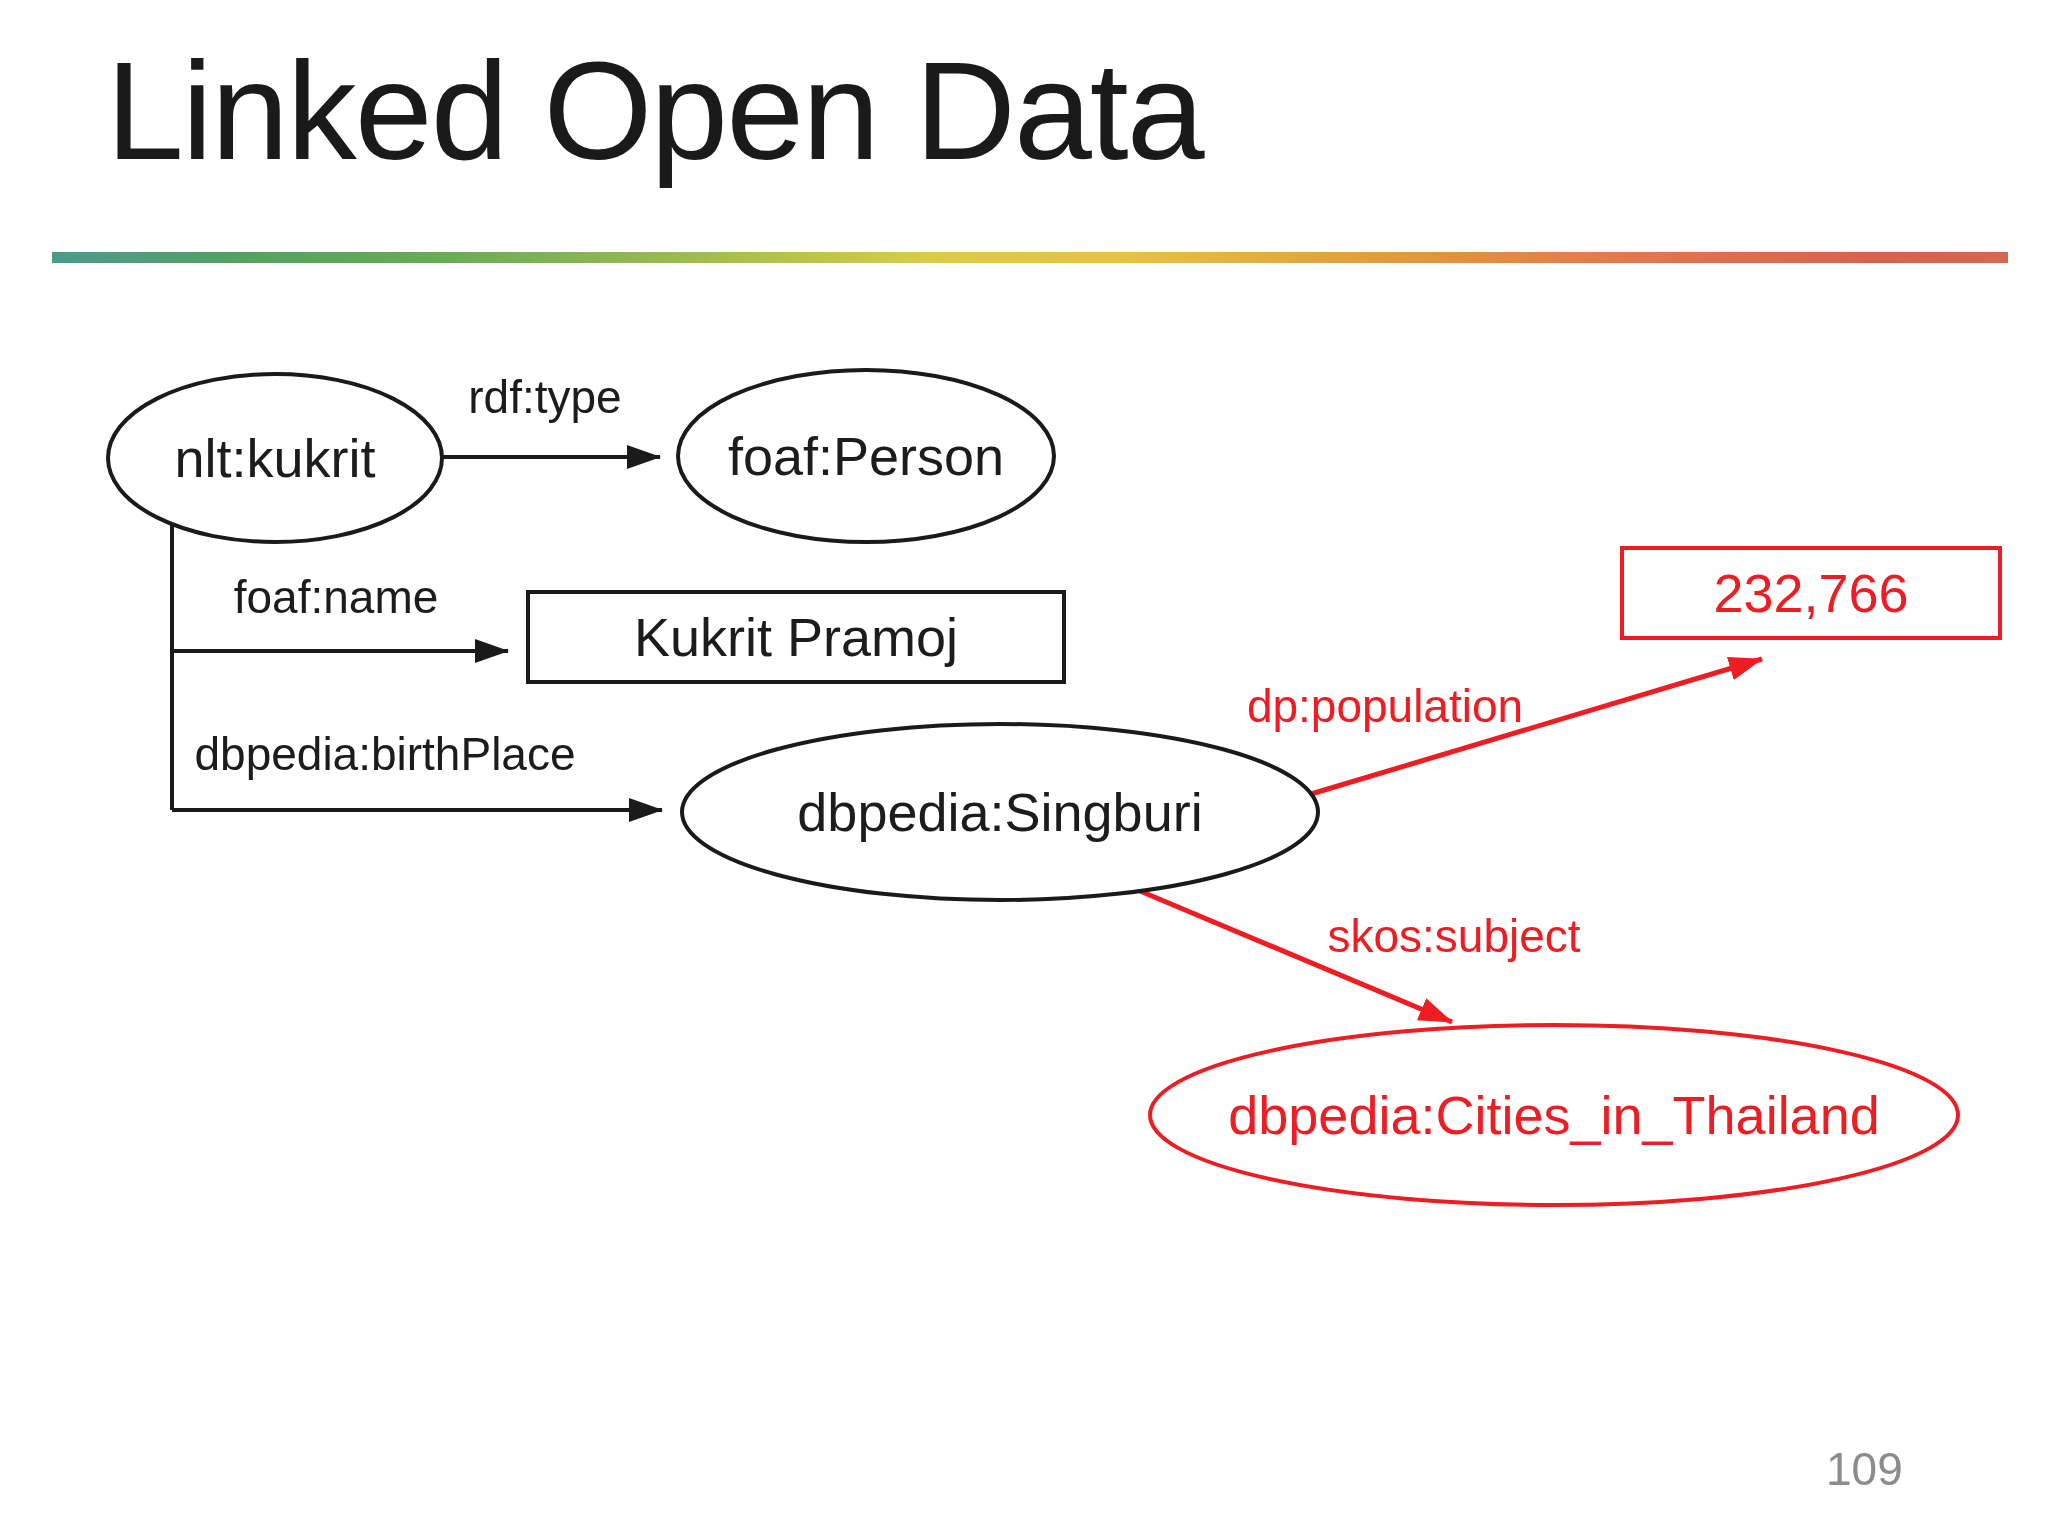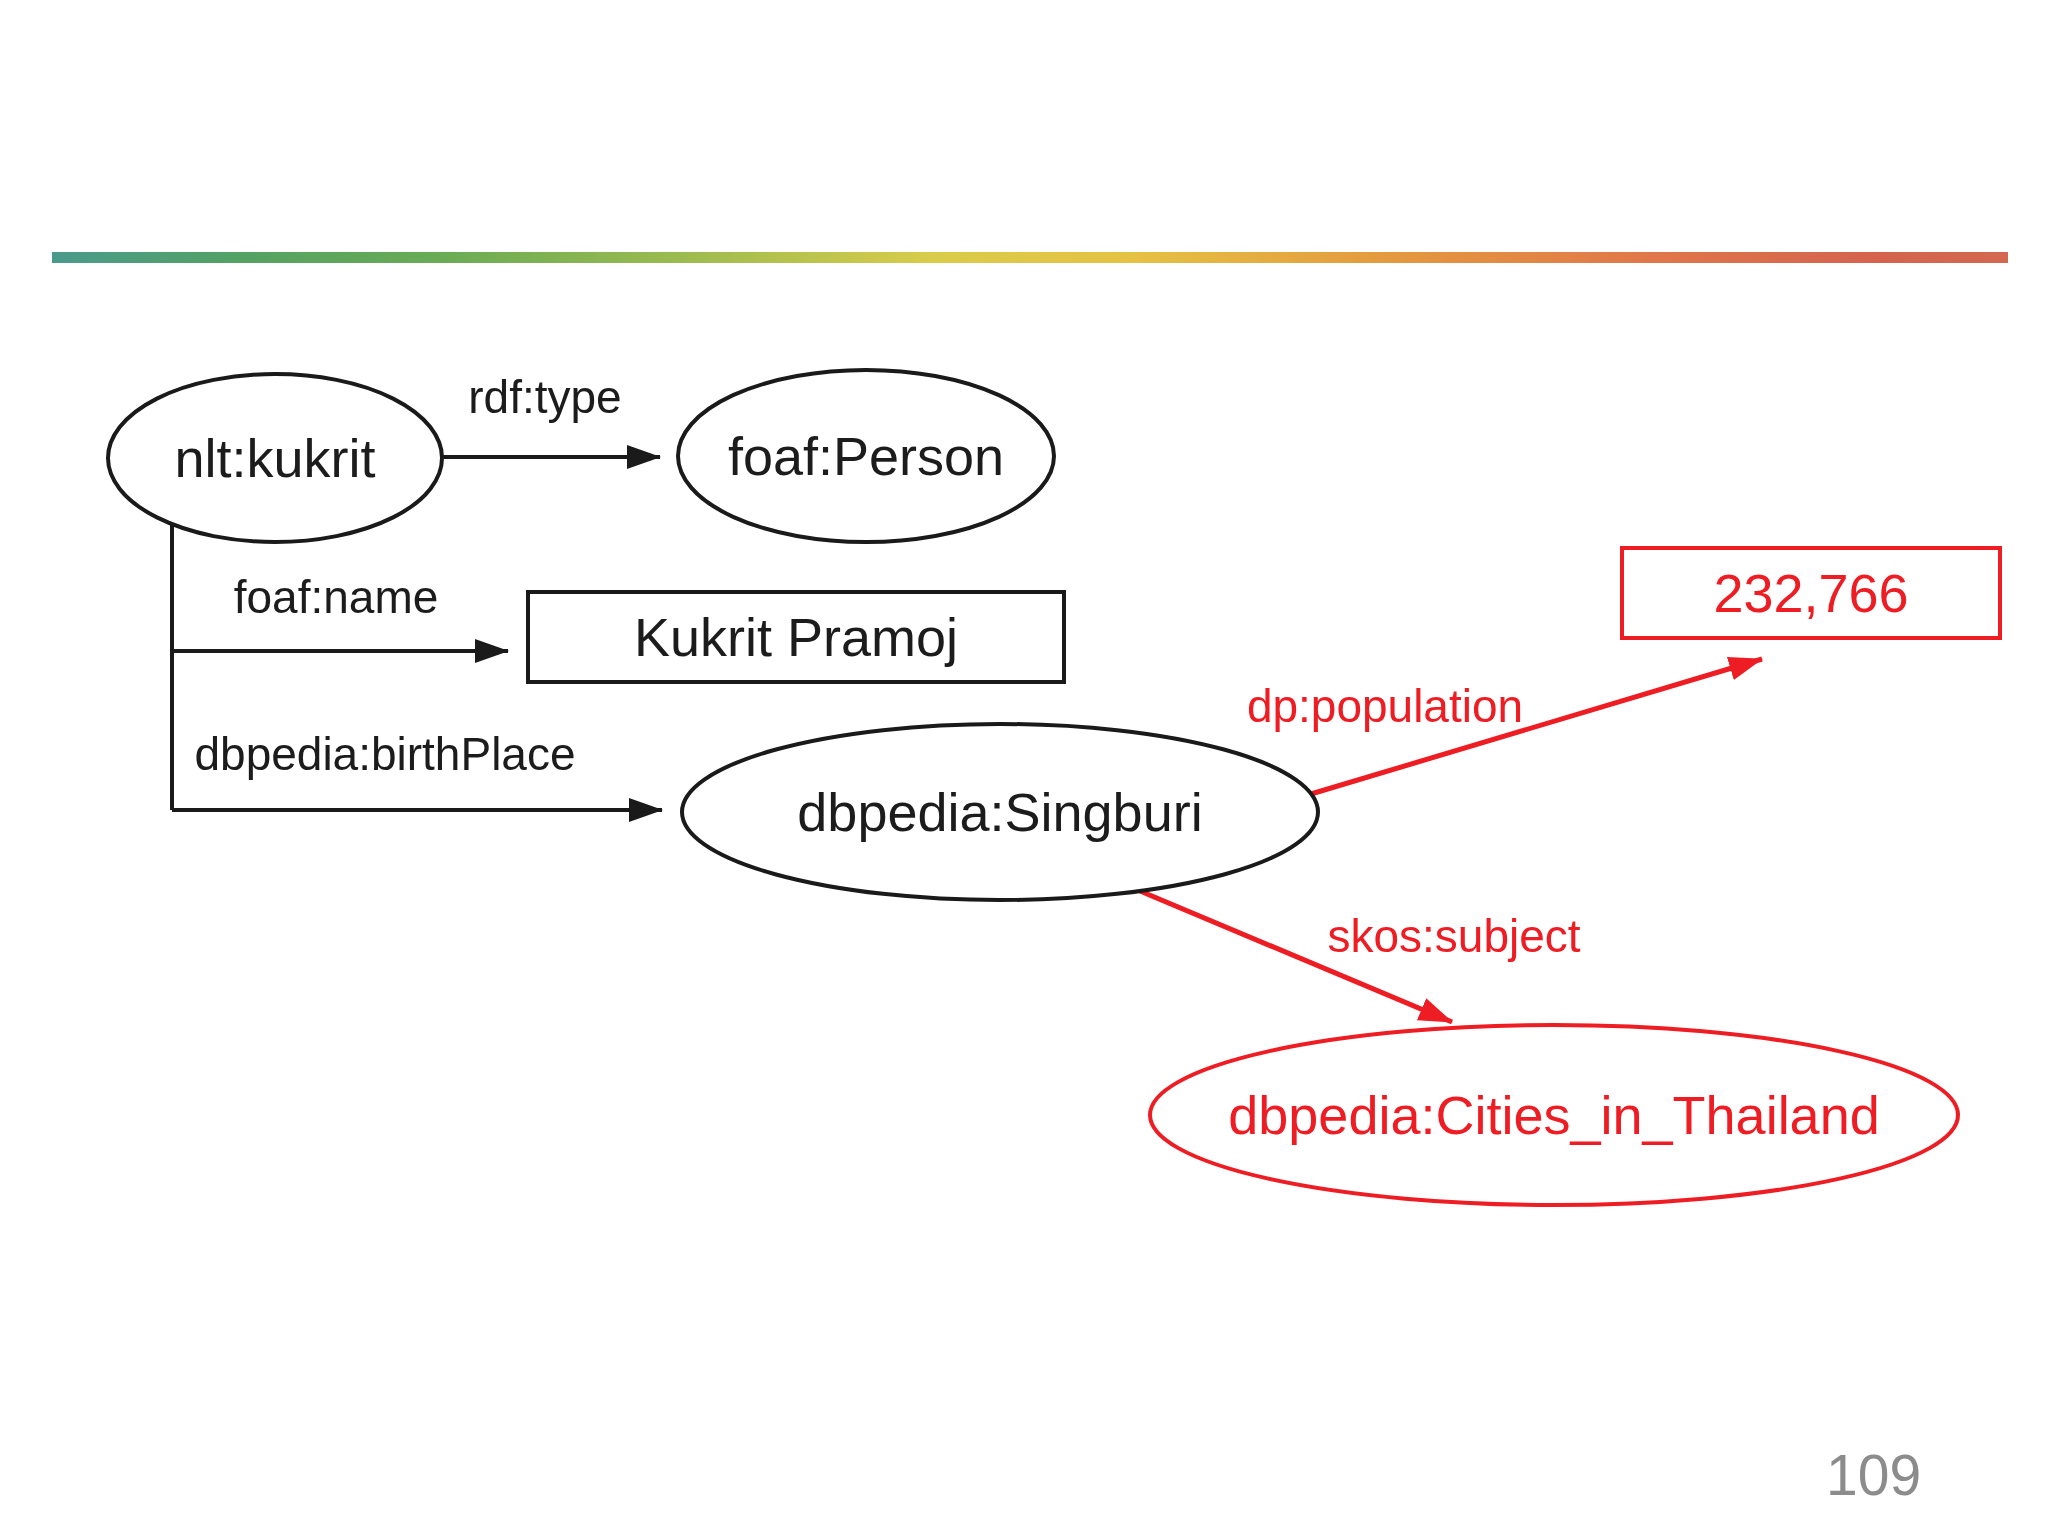--- a/index.html
+++ b/index.html
@@ -55,29 +55,30 @@
   }
   .red-text { fill: #ee1c23; }
   .black-line { stroke: #1a1a1a; stroke-width: 4; fill: none; }
   .black-shape { stroke: #1a1a1a; stroke-width: 4; fill: #ffffff; }
   .red-line { stroke: #ee1c23; stroke-width: 5; fill: none; }
   .red-shape { stroke: #ee1c23; stroke-width: 4; fill: #ffffff; }
   .page-number {
     position: absolute;
     left: 1826px;
     top: 1442px;
-    font-size: 57px;
+    font-size: 46px;
     color: #8c8c8c;
   }
 </style>
 </head>
 <body>
 
 <div class="slide">
 
+  <div class="slide-title">Linked Open Data</div>
 
   <div class="divider"></div>
 
   <svg class="diagram-svg" width="2048" height="1536" viewBox="0 0 2048 1536">
     <defs>
       <marker id="arrow-black" markerUnits="userSpaceOnUse" markerWidth="36" markerHeight="28" refX="33" refY="14" orient="auto">
         <path d="M0,2 L34,14 L0,26 Z" fill="#1a1a1a"></path>
       </marker>
       <marker id="arrow-red" markerUnits="userSpaceOnUse" markerWidth="36" markerHeight="28" refX="33" refY="14" orient="auto">
         <path d="M0,2 L34,14 L0,26 Z" fill="#ee1c23"></path>

